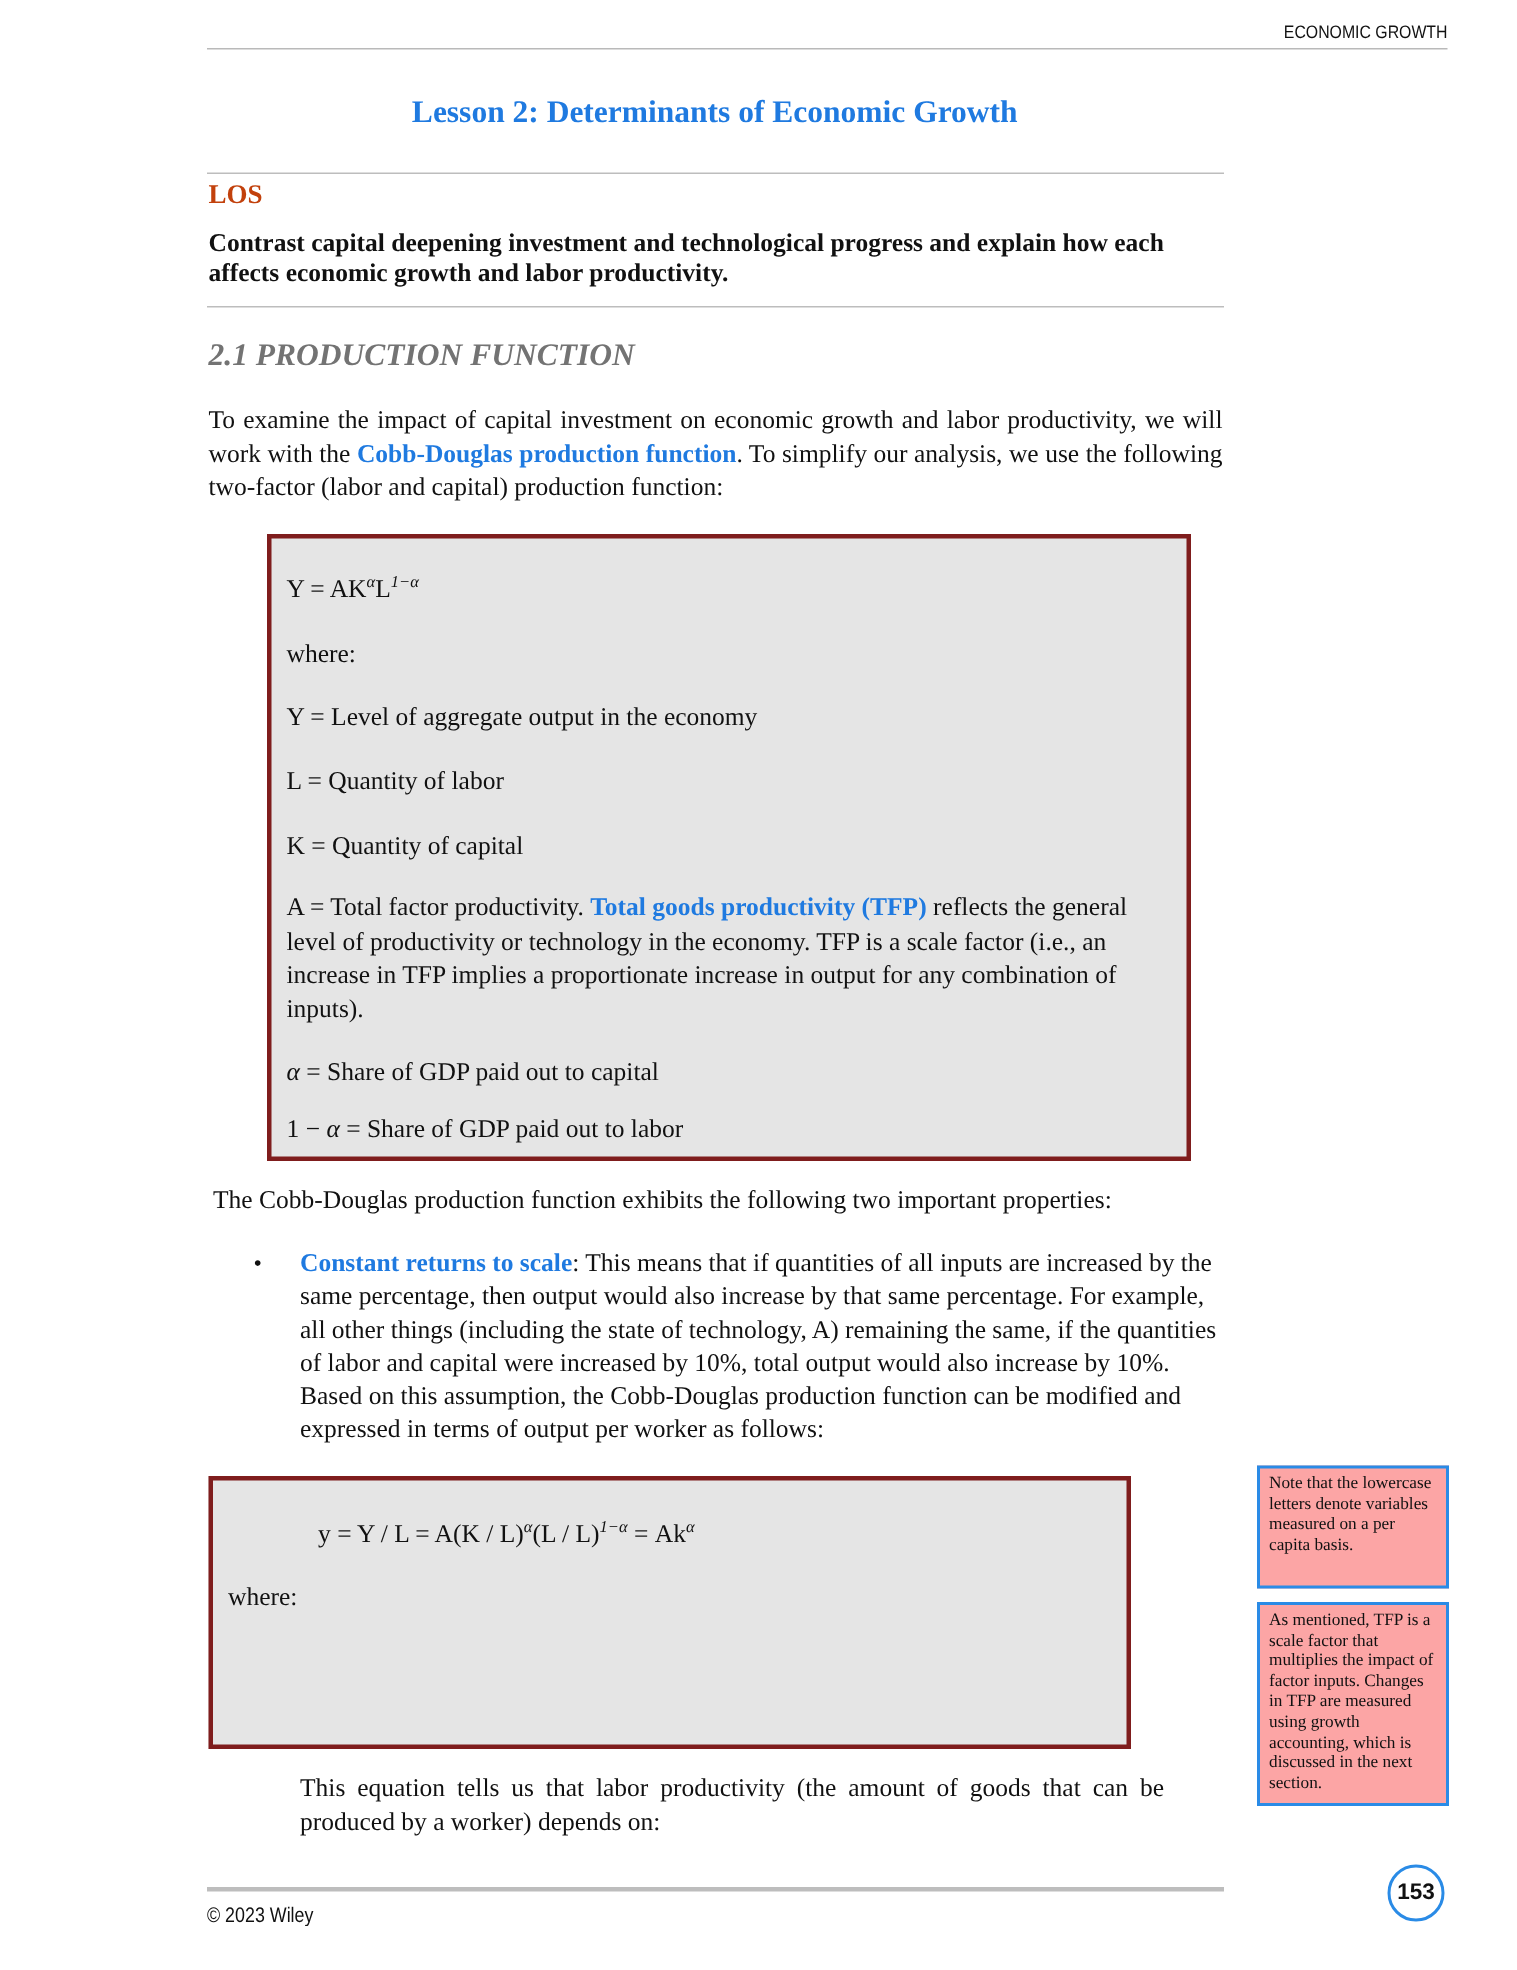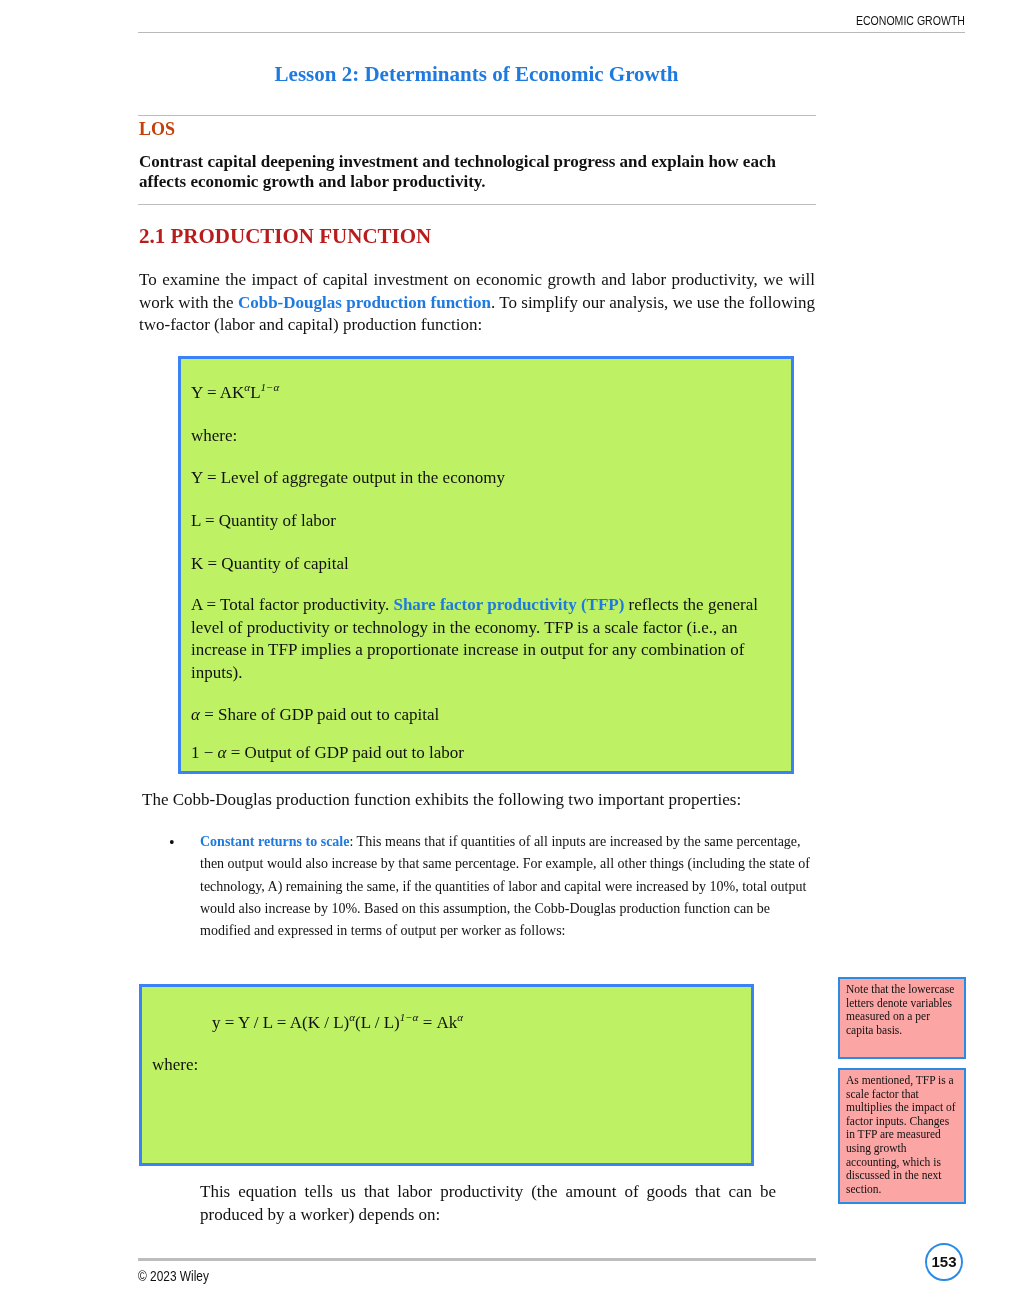--- a/index.html
+++ b/index.html
@@ -22,35 +22,35 @@
 
     .lesson-title {
       position: absolute; left: 138px; width: 677px; top: 62px; text-align: center;
       font-size: 21px; font-weight: bold; color: #1f7ae0;
     }
     .rule { position: absolute; left: 138px; width: 678px; height: 1px; background: #bdbdbd; }
 
     .los-label { position: absolute; left: 139px; top: 119px; font-size: 18px; font-weight: bold; color: #c2410c; }
     .los-text { position: absolute; left: 139px; top: 152px; width: 680px; font-size: 17px; font-weight: bold; line-height: 20px; }
 
-    .section-title { position: absolute; left: 139px; top: 224px; font-size: 21px; font-weight: bold; color: #b91c1c; }
+    .section-title { position: absolute; left: 139px; top: 224px; font-size: 21px; font-weight: bold; color: #737373; font-style: italic; }
     .para {
       position: absolute; left: 139px; width: 676px; font-size: 17px; line-height: 22.5px; text-align: justify;
     }
 
     .box {
-      position: absolute; background: #bef264; border: 3px solid #3b82f6; box-sizing: border-box;
+      position: absolute; background: #e5e5e5; border: 3px solid #7f1d1d; box-sizing: border-box;
     }
     .box .line { position: absolute; left: 10px; font-size: 17px; white-space: nowrap; }
     .box .wrap { position: absolute; left: 10px; width: 592px; font-size: 17px; line-height: 22.5px; }
     sup { font-size: 11px; vertical-align: 7px; line-height: 0; font-style: italic; }
     .i { font-style: italic; }
 
     .bullet-dot { position: absolute; left: 169px; top: 834px; font-size: 16px; }
-    .bullet-text { position: absolute; left: 200px; top: 831px; width: 615px; font-size: 14px; line-height: 22.3px; }
+    .bullet-text { position: absolute; left: 200px; top: 831px; width: 615px; font-size: 17px; line-height: 22.3px; }
 
     .note {
       position: absolute; left: 838px; width: 128px; background: #fca5a5;
       border: 2px solid #2a8be6; box-sizing: border-box; padding: 4px 6px;
       font-size: 11.5px; line-height: 13.6px; color: #111;
     }
 
     .foot-rule { position: absolute; left: 138px; top: 1258px; width: 678px; height: 3px; background: #bdbdbd; }
     .copyright {
       position: absolute; left: 138px; top: 1268px;
@@ -79,23 +79,23 @@
 <div class="section-title">2.1  PRODUCTION FUNCTION</div>
 
 <div class="para" style="top:269px;"><span>To examine the impact of capital investment on economic growth and labor productivity, we will work with the </span><span class="blue bold">Cobb-Douglas production function</span><span>. To simplify our analysis, we use the following two-factor (labor and capital) production function:</span></div>
 
 <div class="box" style="left:178px; top:356px; width:616px; height:418px;">
   <div class="line" style="top:24px;"><span>Y = AK</span><sup>α</sup><span>L</span><sup>1−α</sup></div>
   <div class="line" style="top:67px;">where:</div>
   <div class="line" style="top:109px;">Y = Level of aggregate output in the economy</div>
   <div class="line" style="top:152px;">L = Quantity of labor</div>
   <div class="line" style="top:195px;">K = Quantity of capital</div>
-  <div class="wrap" style="top:235px;"><span>A = Total factor productivity. </span><span class="blue bold">Share factor productivity (TFP)</span><span> reflects the general level of productivity or technology in the economy. TFP is a scale factor (i.e., an increase in TFP implies a proportionate increase in output for any combination of inputs).</span></div>
+  <div class="wrap" style="top:235px;"><span>A = Total factor productivity. </span><span class="blue bold">Total goods productivity (TFP)</span><span> reflects the general level of productivity or technology in the economy. TFP is a scale factor (i.e., an increase in TFP implies a proportionate increase in output for any combination of inputs).</span></div>
   <div class="line" style="top:346px;"><span class="i">α</span><span> = Share of GDP paid out to capital</span></div>
-  <div class="line" style="top:384px;"><span>1 − </span><span class="i">α</span><span> = Output of GDP paid out to labor</span></div>
+  <div class="line" style="top:384px;"><span>1 − </span><span class="i">α</span><span> = Share of GDP paid out to labor</span></div>
 </div>
 
 <div class="para" style="top:789px; left:142px;">The Cobb-Douglas production function exhibits the following two important properties:</div>
 
 <div class="bullet-dot">•</div>
 <div class="bullet-text"><span class="blue bold">Constant returns to scale</span><span>: This means that if quantities of all inputs are increased by the same percentage, then output would also increase by that same percentage. For example, all other things (including the state of technology, A) remaining the same, if the quantities of labor and capital were increased by 10%, total output would also increase by 10%. Based on this assumption, the Cobb-Douglas production function can be modified and expressed in terms of output per worker as follows:</span></div>
 
 <div class="box" style="left:139px; top:984px; width:615px; height:182px;">
   <div class="line" style="left:70px; top:26px;"><span>y = Y / L = A(K / L)</span><sup>α</sup><span>(L / L)</span><sup>1−α</sup><span> = Ak</span><sup>α</sup></div>
   <div class="line" style="top:68px;">where:</div>

